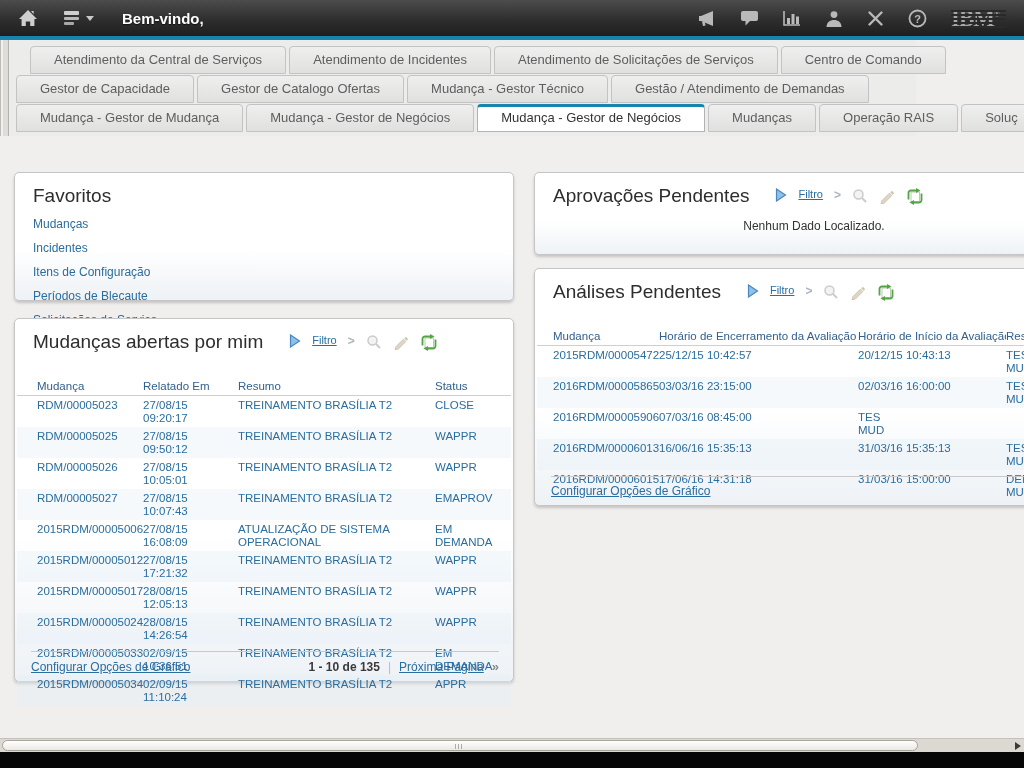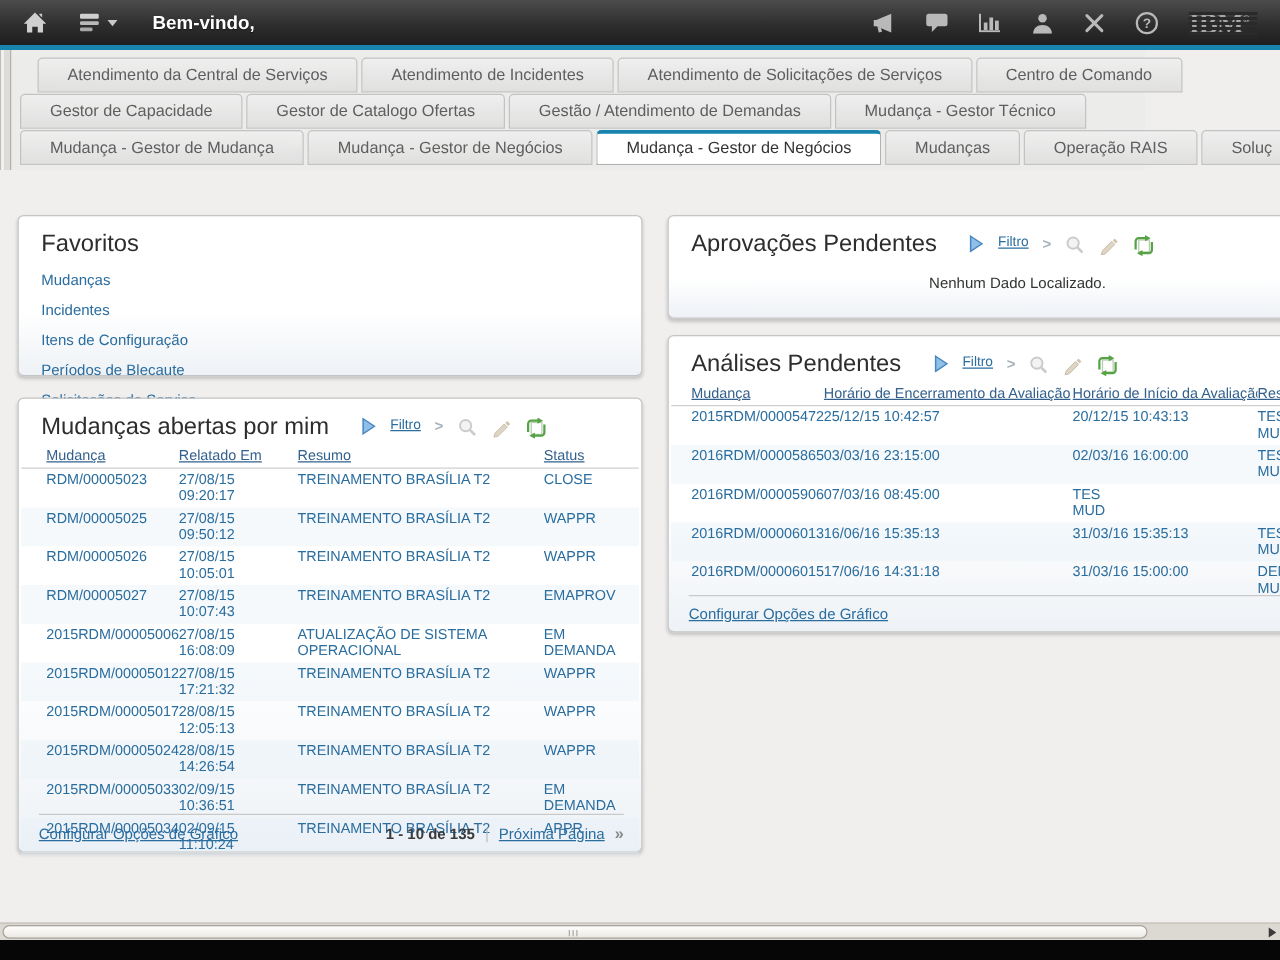--- a/index.html
+++ b/index.html
@@ -54,21 +54,21 @@
   .tb-filter { font-size:11px; color:#2a6d9f; text-decoration:underline; cursor:pointer; }
   .tb-chev { font-size:12px; font-weight:bold; color:#a8b4bd; }
   .tb-ico { display:inline-flex; cursor:pointer; }
 
   
   .fav-links { padding:6px 18px; }
   .fav-link { display:block; font-size:12px; color:#2a6d9f; margin-bottom:10px; cursor:pointer; text-decoration:none; }
 
   
   .tbl-head { display:grid; padding:4px 0 3px 0; border-bottom:1px solid #cfcfcf; margin:0 2px; }
-  .th { font-size:11.5px; color:#33608c; text-decoration:underline; cursor:pointer; white-space:nowrap; overflow:hidden; }
+  .th { font-size:11.5px; color:#33608c; cursor:pointer; white-space:nowrap; overflow:hidden;margin-top:21px; }
   .tbl-body { margin:0 2px; }
   .trow { display:grid; padding:3px 0 2px 0; font-size:11.5px; line-height:13px; color:#2a6d9f; min-height:27px; }
   .trow:nth-child(even) { background:rgba(228,238,247,.38); }
   .cid { color:#2a6d9f; text-decoration:none; cursor:pointer; }
   .cell { padding-right:8px; }
   .grid-mud { grid-template-columns:106px 95px 197px 72px; padding-left:20px; }
   .grid-ana { grid-template-columns:106px 199px 148px 70px; padding-left:16px; }
   .rl { display:block; }
 
   .panel-foot { position:absolute; left:16px; right:14px; bottom:7px; border-top:1px solid #c9c9c9;
@@ -159,22 +159,22 @@
   <div class="tabbar">
     <div class="tabrow r1">
       <span class="tab">Atendimento da Central de Serviços</span>
       <span class="tab">Atendimento de Incidentes</span>
       <span class="tab">Atendimento de Solicitações de Serviços</span>
       <span class="tab">Centro de Comando</span>
     </div>
     <div class="tabrow r2">
       <span class="tab">Gestor de Capacidade</span>
       <span class="tab">Gestor de Catalogo Ofertas</span>
+      <span class="tab">Mudança - Gestor Técnico</span>
       <span class="tab">Gestão / Atendimento de Demandas</span>
-      <span class="tab">Mudança - Gestor Técnico</span>
     </div>
     <div class="tabrow r3">
       <span class="tab">Mudança - Gestor de Mudança</span>
       <span class="tab">Mudança - Gestor de Negócios</span>
       <span class="tab active">Mudança - Gestor de Negócios</span>
       <span class="tab">Mudanças</span>
       <span class="tab">Operação RAIS</span>
       <span class="tab">Soluç</span>
     </div>
   </div>

